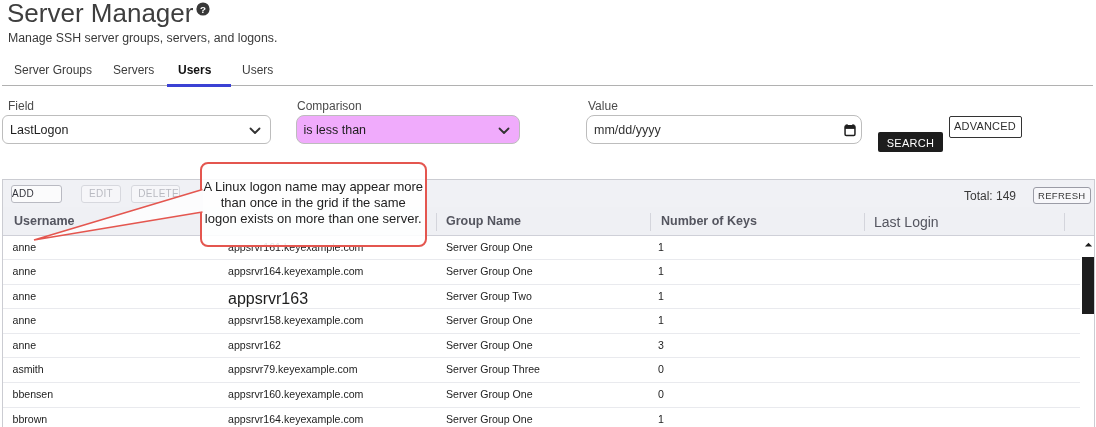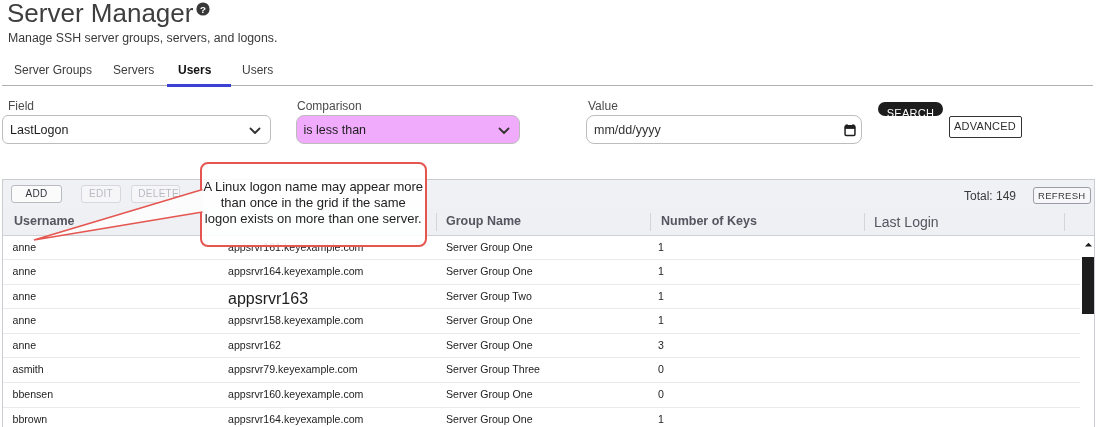--- a/index.html
+++ b/index.html
@@ -42,26 +42,26 @@
 <div class="abs" style="left:586px;top:115px;width:276px;height:29px;border:1px solid #bdbdbd;border-radius:8px;background:#fff">
   <span class="abs" style="left:7px;top:7px;font-size:12.5px;color:#333">mm/dd/yyyy</span>
   <svg class="abs" style="right:5px;top:8px" width="12" height="13" viewBox="0 0 12 13">
     <rect x="1.7" y="0.4" width="2.2" height="3" fill="#1f1f1f"></rect>
     <rect x="8.1" y="0.4" width="2.2" height="3" fill="#1f1f1f"></rect>
     <rect x="1.05" y="1.8" width="9.9" height="9.6" rx="1.2" fill="none" stroke="#1f1f1f" stroke-width="1.5"></rect>
     <rect x="0.9" y="1.8" width="10.2" height="3.1" fill="#1f1f1f"></rect>
   </svg>
 </div>
 
-<div class="abs" style="left:878px;top:102px;width:65px;height:14px;background:#1d1d1d;border-radius:10px;color:#fff;font-size:11px;text-align:center;line-height:22px;letter-spacing:.3px">SEARCH</div>
+<div class="abs" style="left:878px;top:132px;width:65px;height:20px;background:#1d1d1d;border-radius:2px;color:#fff;font-size:11px;text-align:center;line-height:22px;letter-spacing:.3px">SEARCH</div>
 <div class="abs" style="left:948.5px;top:115.5px;width:73px;height:22px;background:#fff;border:1.5px solid #333;border-radius:2px;color:#2e2e2e;font-size:11px;text-align:center;line-height:19px;letter-spacing:.2px">ADVANCED</div>
 
 <div class="abs" style="left:2px;top:179px;width:1092.5px;height:248px;border:1px solid #cbccd2;border-bottom:none;background:#fff"></div>
 <div class="abs" style="left:3px;top:180px;width:1090.5px;height:27px;background:#f0f1f5"></div>
-<div class="abs" style="left:11px;top:185px;width:51px;height:17.5px;background:#fbfbfc;border:1px solid #b9bac2;border-radius:3px;font-size:10px;color:#33343c;text-align:center;line-height:16px;letter-spacing:.3px">ADD</div>
+<div class="abs" style="left:11px;top:185px;width:51px;height:17.5px;background:#fbfbfc;border:1px solid #b9bac2;border-radius:3px;font-size:10px;color:#33343c;line-height:16px;letter-spacing:.3px">ADD</div>
 <div class="abs" style="left:81px;top:185px;width:40px;height:17.5px;background:#f6f6f9;border:1px solid #d7d8de;border-radius:3px;font-size:10px;color:#b9bac1;text-align:center;line-height:16px;letter-spacing:.3px">EDIT</div>
 <div class="abs" style="left:130.5px;top:185px;width:49.5px;height:17.5px;background:#f6f6f9;border:1px solid #d7d8de;border-radius:3px;font-size:10px;color:#b9bac1;text-align:right;line-height:16px;letter-spacing:.3px">DELETE</div>
 <div class="abs" style="left:964px;top:189px;font-size:12px;color:#3a3a3a">Total: 149</div>
 <div class="abs" style="left:1033px;top:187px;width:57.5px;height:16.5px;background:#f7f7fa;border:1px solid #9b9ca6;border-radius:3px;font-size:9.5px;color:#3a3a3a;text-align:center;line-height:15px;letter-spacing:.3px">REFRESH</div>
 
 <div class="abs" style="left:3px;top:207px;width:1090.5px;height:29px;background:#eff0f4;border-bottom:1px solid #cfd0d8"></div>
 <div class="abs" style="left:14px;top:214px;font-size:12.5px;font-weight:bold;color:#54555f">Username</div>
 <div class="abs" style="left:446px;top:214px;font-size:12.5px;font-weight:bold;color:#54555f">Group Name</div>
 <div class="abs" style="left:661px;top:214px;font-size:12.5px;font-weight:bold;color:#54555f">Number of Keys</div>
 <div class="abs" style="left:874px;top:214px;font-size:14px;font-weight:normal;color:#54555f">Last Login</div>

